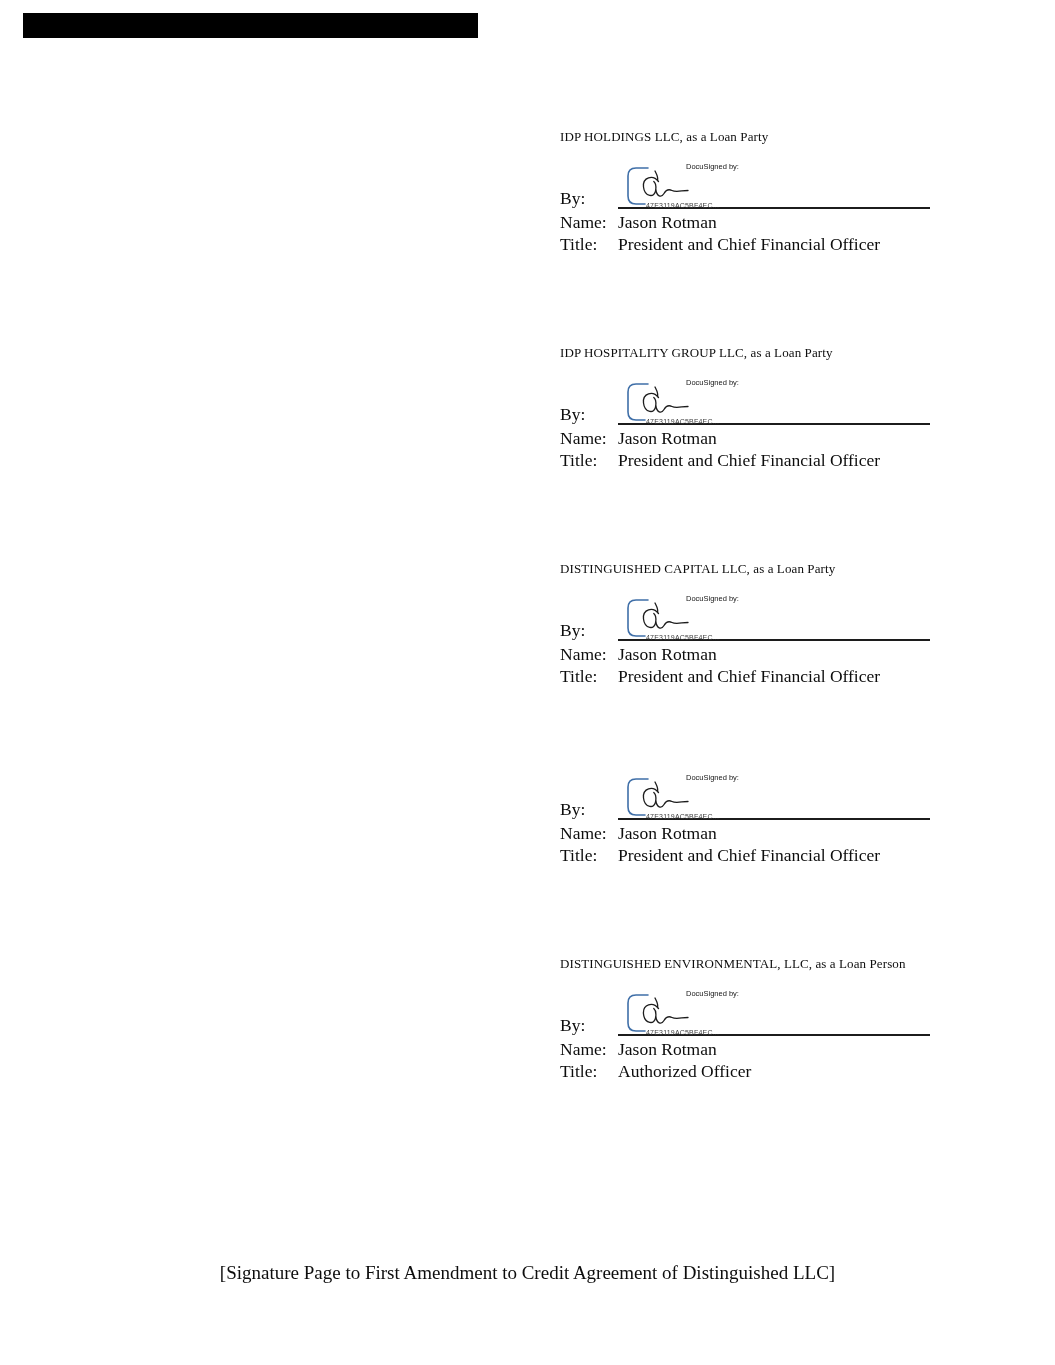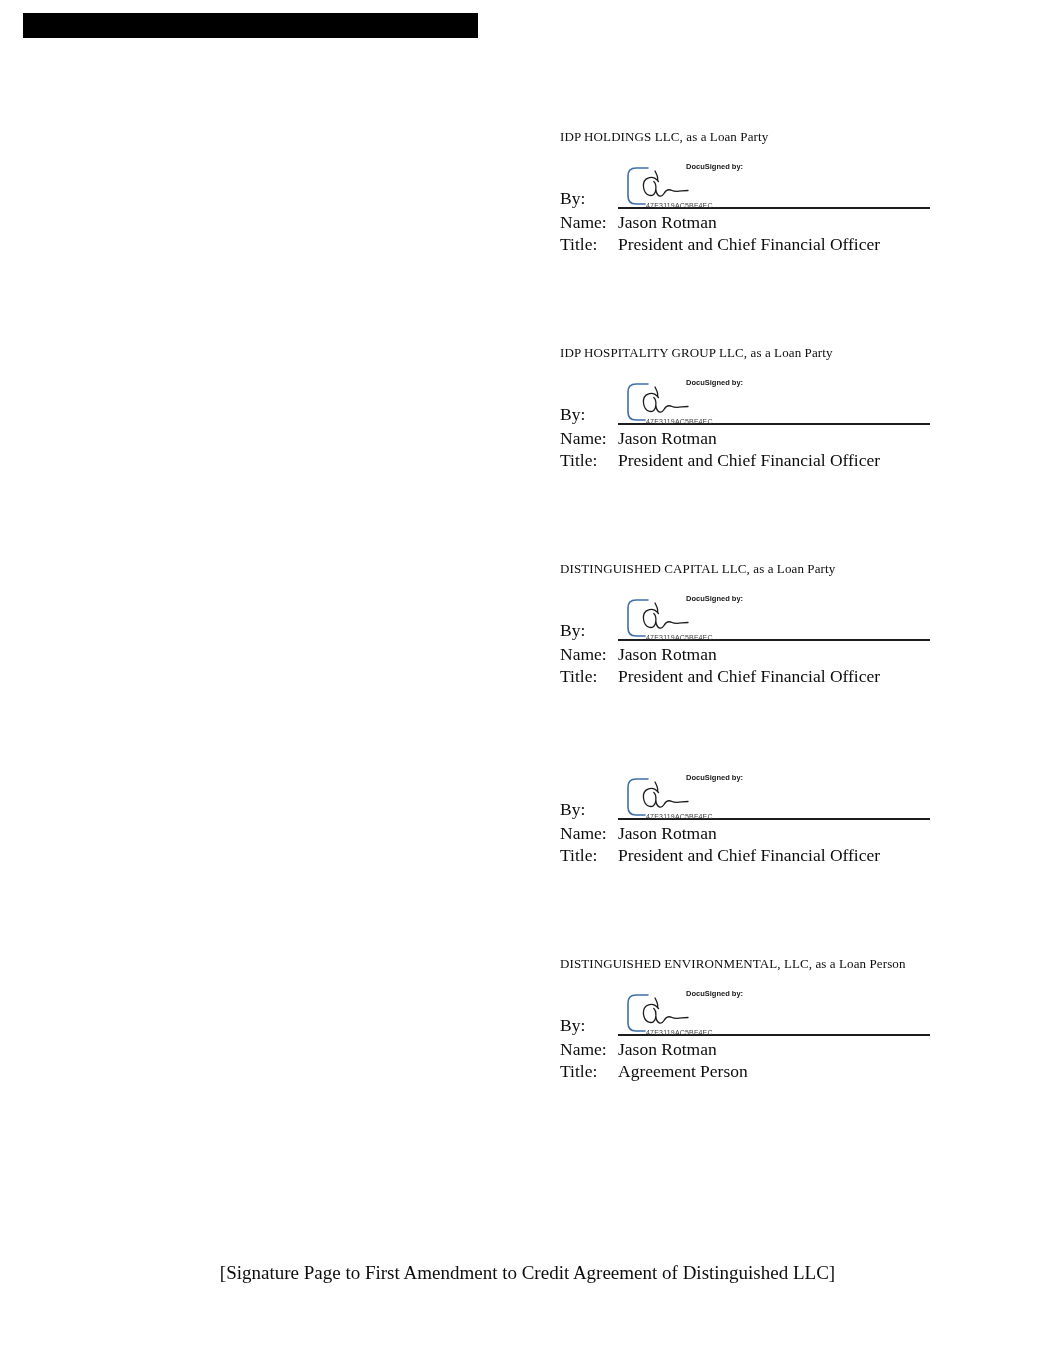--- a/index.html
+++ b/index.html
@@ -48,21 +48,21 @@
   .stamp {
     position: absolute;
     left: 4px; top: 0;
     width: 118px; height: 46px;
   }
   .stamp svg { position: absolute; left: 0; top: 0; }
   .stamp-label {
     position: absolute;
     left: 27px; top: -1px;
     font-family: "Liberation Sans", sans-serif;
-    font-weight: bold;
+    font-weight: normal;
     font-size: 7.5px;
     line-height: 9px;
     color: #161616;
     white-space: nowrap;
     padding-left: 37px;
   }
   .stamp-id {
     position: absolute;
     left: 24px; bottom: -1px;
     font-family: "Liberation Sans", sans-serif;
@@ -230,18 +230,18 @@
           <div class="stamp-id">47E3119AC5BF4EC...</div>
         </div>
       </div>
     </div>
     <div class="nv-row name">
       <div class="nv-label">Name:</div>
       <div class="nv-value">Jason Rotman</div>
     </div>
     <div class="nv-row title">
       <div class="nv-label">Title:</div>
-      <div class="nv-value">Agreement Person</div>
+      <div class="nv-value">Authorized Officer</div>
     </div>
   </div>
 </div>
 
 <div class="footer-note">[Signature Page to First Amendment to Credit Agreement of Distinguished LLC]</div>
 
 </body></html>

